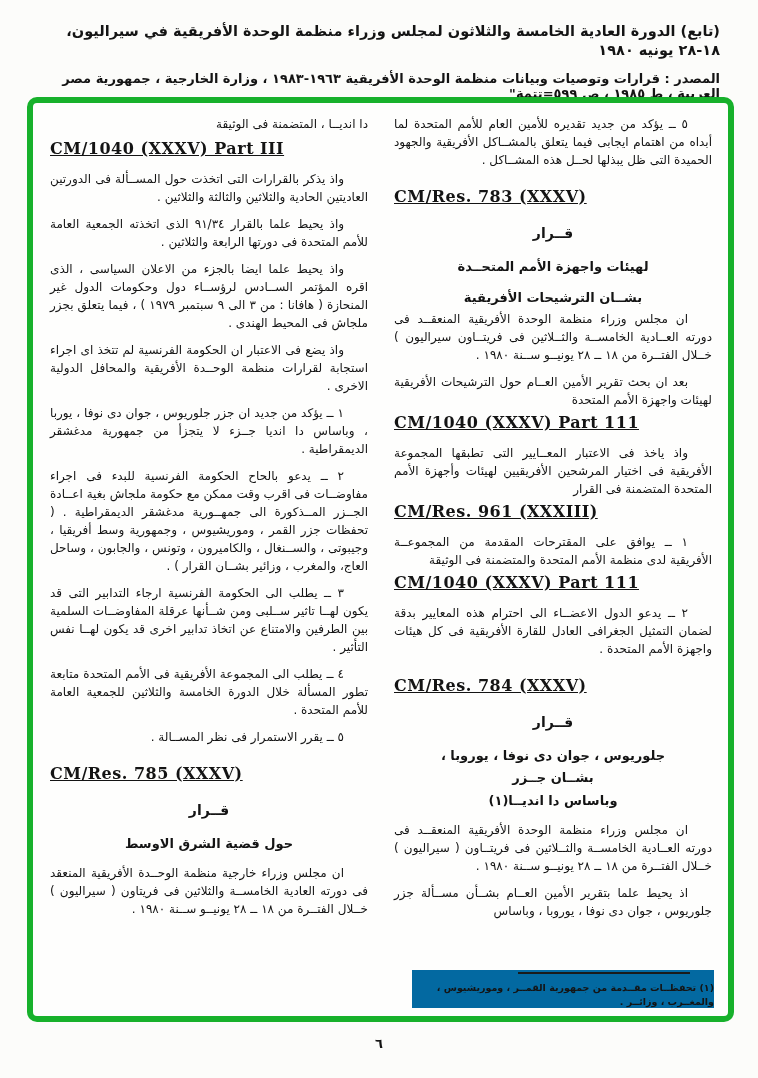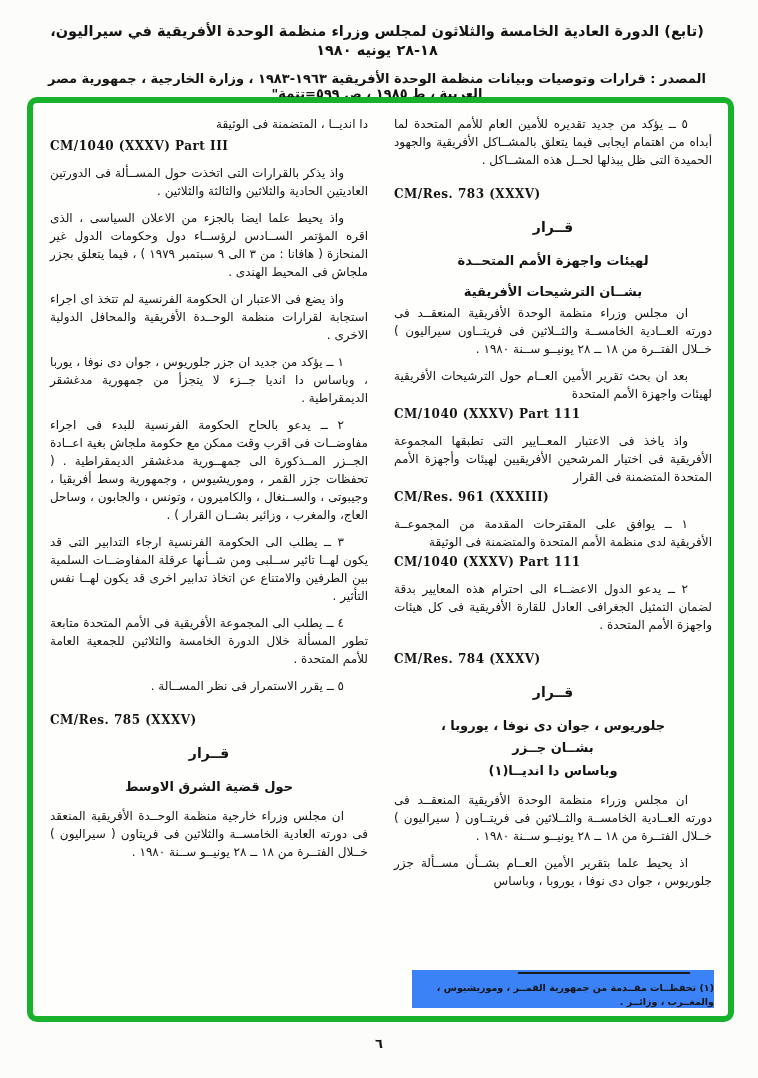--- a/index.html
+++ b/index.html
@@ -3,52 +3,52 @@
 <meta charset="utf-8">
 <style>
   html,body{margin:0;padding:0;}
   body{
     width:758px;height:1078px;position:relative;
     background:#fcfcfa;color:#141414;
     font-family:"DejaVu Sans", sans-serif;
     direction:rtl;overflow:hidden;
   }
   
-  .page-header{position:absolute;top:22px;right:38px;left:34px;text-align:center;}
+  .page-header{position:absolute;top:22px;right:38px;left:34px;text-align:right;}
   .hdr-l1{font-size:14.5px;font-weight:bold;line-height:1.3;}
   .hdr-l2{margin-top:11px;font-size:13px;font-weight:bold;}
   
   .frame{
     position:absolute;top:97px;left:27px;width:707px;height:925px;
     box-sizing:border-box;border:6px solid #17b12b;border-radius:10px;
     background:#fefefd;overflow:hidden;
   }
   .cols{
     position:relative;display:flex;gap:26px;
     padding:12px 16px 0 14px;height:100%;box-sizing:border-box;
   }
   .col{flex:0 0 318px;width:318px;font-size:12px;line-height:1.5;
        text-align:justify;text-align-last:right;}
   .col p{margin:0 0 9px 0;text-indent:24px;}
   .col p.cont{text-indent:0;margin-bottom:4px;}
   .col p.tight{margin-bottom:2px;}
   .code{direction:ltr;text-align:center;text-align-last:left;
-        font-family:"DejaVu Serif", serif;font-size:12px;font-weight:bold;
-        margin:0 0 9px 0;letter-spacing:.5px;}
+        font-family:"DejaVu Serif", serif;font-size:16px;font-weight:bold;
+        margin:0 0 9px 0;letter-spacing:.5px;text-decoration:underline;}
   .code.gap-top{margin-top:16px;}
   .qarar{text-align:left;text-align-last:center;font-weight:bold;
          font-size:14px;margin:14px 0 12px;}
   .restitle{text-align:center;text-align-last:center;font-weight:bold;
             font-size:13px;line-height:1.75;margin:0;}
   .restitle.last{margin-bottom:8px;}
   .lead{font-weight:normal;}
   
   .footnote{
     position:absolute;bottom:8px;right:14px;width:302px;
-    background:#3b82f6;text-align:right;text-align-last:right;
+    background:#0369a1;text-align:right;text-align-last:right;
     font-size:9.5px;font-weight:bold;line-height:1.4;padding-top:2px;
   }
   .footnote-rule{width:172px;border-top:2px solid #1a1a1a;height:0;
                  margin:0 24px 7px 0;}
   
   .pagenum{position:absolute;top:1036px;left:0;right:0;text-align:center;
            font-size:13px;font-weight:bold;}
 </style>
 </head>
 <body>
@@ -81,20 +81,21 @@
       <div class="restitle">بشــان جــزر</div>
       <div class="restitle last">وباساس دا انديــا(١)</div>
       <p>ان مجلس وزراء منظمة الوحدة الأفريقية المنعقــد فى دورته العــادية الخامســة والثــلاثين فى فريتــاون ( سيراليون ) خــلال الفتــرة من ١٨ ــ ٢٨ يونيــو ســنة ١٩٨٠ .</p>
       <p><span class="lead">اذ يحيط علما</span><span> بتقرير الأمين العــام بشــأن مســألة جزر جلوريوس ، جوان دى نوفا ، يوروبا ، وباساس</span></p>
     </div>
 
     <div class="col">
       <p class="cont">دا انديــا ، المتضمنة فى الوثيقة</p>
       <div class="code">CM/1040 (XXXV) Part III</div>
       <p><span class="lead">واذ يذكر</span><span> بالقرارات التى اتخذت حول المســألة فى الدورتين العاديتين الحادية والثلاثين والثالثة والثلاثين .</span></p>
+      <p>واذ يحيط علما بالقرار ٩١/٣٤ الذى اتخذته الجمعية العامة للأمم المتحدة فى دورتها الرابعة والثلاثين .</p>
       <p>واذ يحيط علما ايضا بالجزء من الاعلان السياسى ، الذى اقره المؤتمر الســادس لرؤســاء دول وحكومات الدول غير المنحازة ( هافانا : من ٣ الى ٩ سبتمبر ١٩٧٩ ) ، فيما يتعلق بجزر ملجاش فى المحيط الهندى .</p>
       <p>واذ يضع فى الاعتبار ان الحكومة الفرنسية لم تتخذ اى اجراء استجابة لقرارات منظمة الوحــدة الأفريقية والمحافل الدولية الاخرى .</p>
       <p>١ ــ يؤكد من جديد ان جزر جلوريوس ، جوان دى نوفا ، يوربا ، وباساس دا انديا جــزء لا يتجزأ من جمهورية مدغشقر الديمقراطية .</p>
       <p>٢ ــ يدعو بالحاح الحكومة الفرنسية للبدء فى اجراء مفاوضــات فى اقرب وقت ممكن مع حكومة ملجاش بغية اعــادة الجــزر المــذكورة الى جمهــورية مدغشقر الديمقراطية . ( تحفظات جزر القمر ، وموريشيوس ، وجمهورية وسط أفريقيا ، وجيبوتى ، والســنغال ، والكاميرون ، وتونس ، والجابون ، وساحل العاج، والمغرب ، وزائير بشــان القرار ) .</p>
       <p>٣ ــ يطلب الى الحكومة الفرنسية ارجاء التدابير التى قد يكون لهــا تاثير ســلبى ومن شــأنها عرقلة المفاوضــات السلمية بين الطرفين والامتناع عن اتخاذ تدابير اخرى قد يكون لهــا نفس التأثير .</p>
       <p>٤ ــ يطلب الى المجموعة الأفريقية فى الأمم المتحدة متابعة تطور المسألة خلال الدورة الخامسة والثلاثين للجمعية العامة للأمم المتحدة .</p>
       <p>٥ ــ يقرر الاستمرار فى نظر المســالة .</p>
       <div class="code gap-top">CM/Res. 785 (XXXV)</div>
       <div class="qarar">قــرار</div>
       <div class="restitle last">حول قضية الشرق الاوسط</div>

